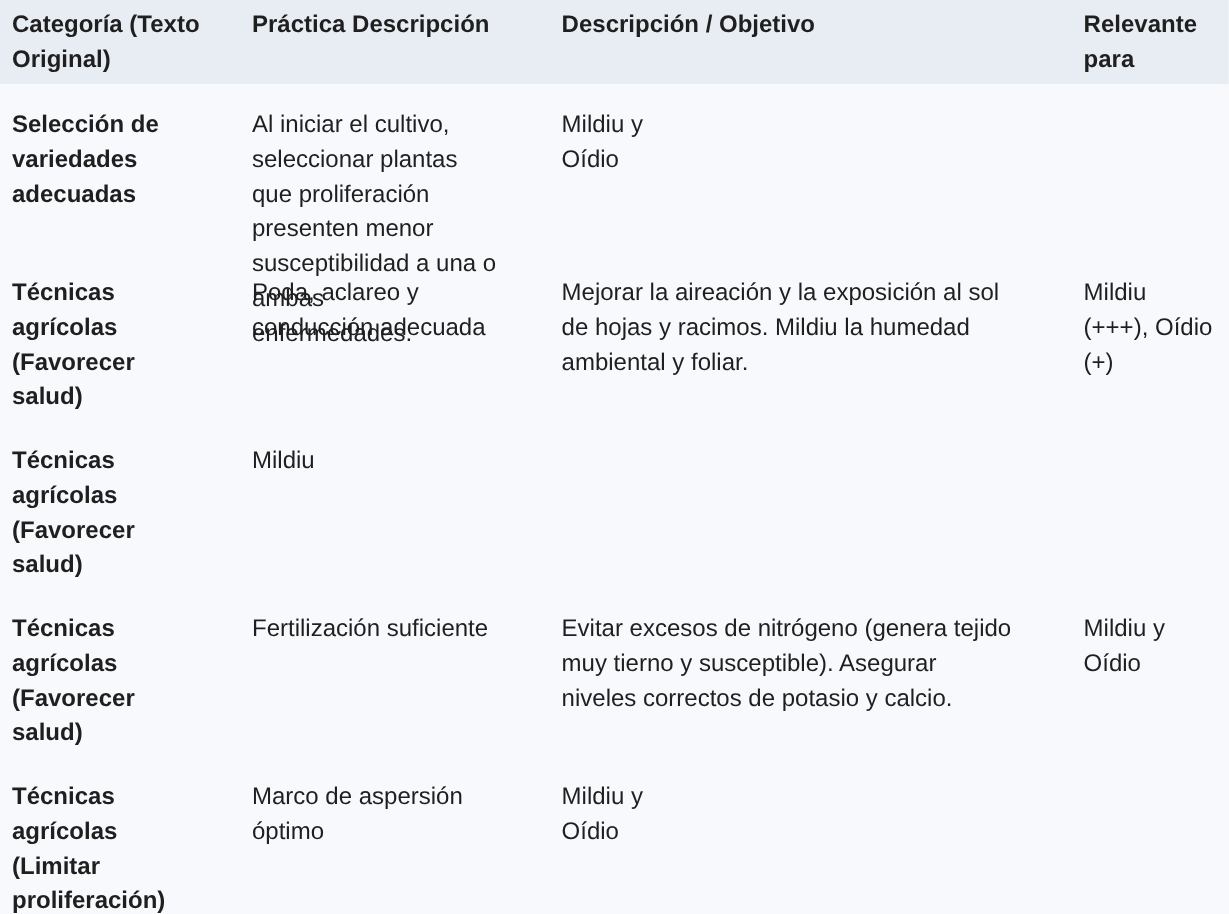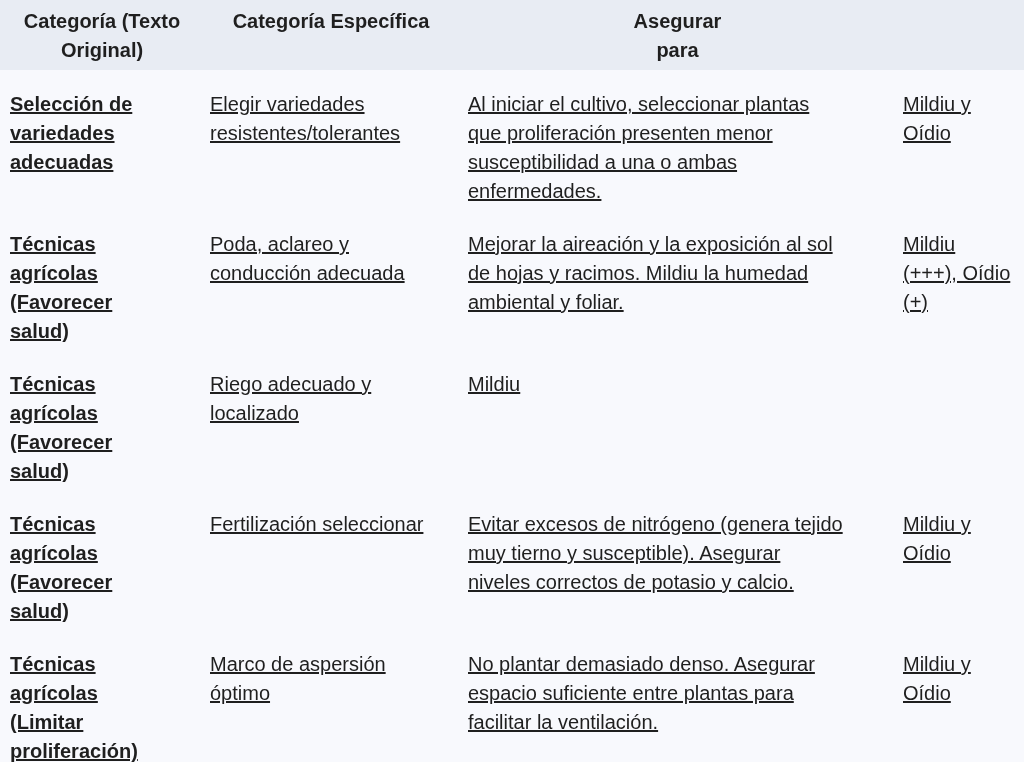--- a/index.html
+++ b/index.html
@@ -18,56 +18,53 @@
   .t-row {
     display: grid;
     grid-template-columns: 200px 258px 435px 131px;
     align-items: start;
   }
   .t-head {
     background: #e8ecf3;
     min-height: 68px;
     padding-top: 7px;
     padding-bottom: 5px;
-    text-align: center;
   }
   .t-body-row {
     height: 140px;
     padding-top: 20px;
-    text-decoration: underline;
   }
   .cell {
     padding-left: 10px;
     padding-right: 6px;
     white-space: pre-line;
     overflow: hidden;
   }
   .head-cell, .cat-cell {
     font-weight: 600;
   }
 </style>
 </head>
 <body>
 
 <div class="table">
 
   <div class="t-row t-head">
     <div class="cell head-cell">Categoría (Texto
 Original)</div>
-    <div class="cell head-cell">Categoría Específica</div>
-    <div class="cell head-cell">Asegurar
+    <div class="cell head-cell">Práctica Descripción</div>
+    <div class="cell head-cell">Descripción / Objetivo</div>
+    <div class="cell head-cell">Relevante
 para</div>
   </div>
 
   <div class="t-row t-body-row">
     <div class="cell cat-cell">Selección de
 variedades
 adecuadas</div>
-    <div class="cell">Elegir variedades
-resistentes/tolerantes</div>
     <div class="cell">Al iniciar el cultivo, seleccionar plantas
 que proliferación presenten menor
 susceptibilidad a una o ambas
 enfermedades.</div>
     <div class="cell">Mildiu y
 Oídio</div>
   </div>
 
   <div class="t-row t-body-row">
     <div class="cell cat-cell">Técnicas
@@ -82,45 +79,40 @@
     <div class="cell">Mildiu
 (+++), Oídio
 (+)</div>
   </div>
 
   <div class="t-row t-body-row">
     <div class="cell cat-cell">Técnicas
 agrícolas
 (Favorecer
 salud)</div>
-    <div class="cell">Riego adecuado y
-localizado</div>
     <div class="cell">Mildiu</div>
   </div>
 
   <div class="t-row t-body-row">
     <div class="cell cat-cell">Técnicas
 agrícolas
 (Favorecer
 salud)</div>
-    <div class="cell">Fertilización seleccionar</div>
+    <div class="cell">Fertilización suficiente</div>
     <div class="cell">Evitar excesos de nitrógeno (genera tejido
 muy tierno y susceptible). Asegurar
 niveles correctos de potasio y calcio.</div>
     <div class="cell">Mildiu y
 Oídio</div>
   </div>
 
   <div class="t-row t-body-row">
     <div class="cell cat-cell">Técnicas
 agrícolas
 (Limitar
 proliferación)</div>
     <div class="cell">Marco de aspersión
 óptimo</div>
-    <div class="cell">No plantar demasiado denso. Asegurar
-espacio suficiente entre plantas para
-facilitar la ventilación.</div>
     <div class="cell">Mildiu y
 Oídio</div>
   </div>
 
 </div>
 
 </body></html>

